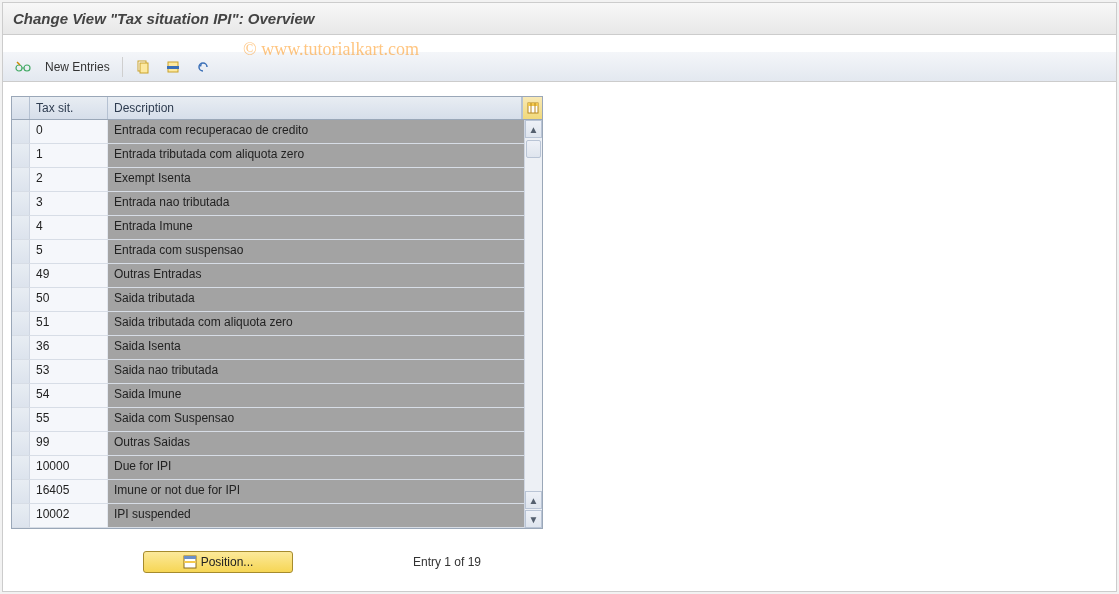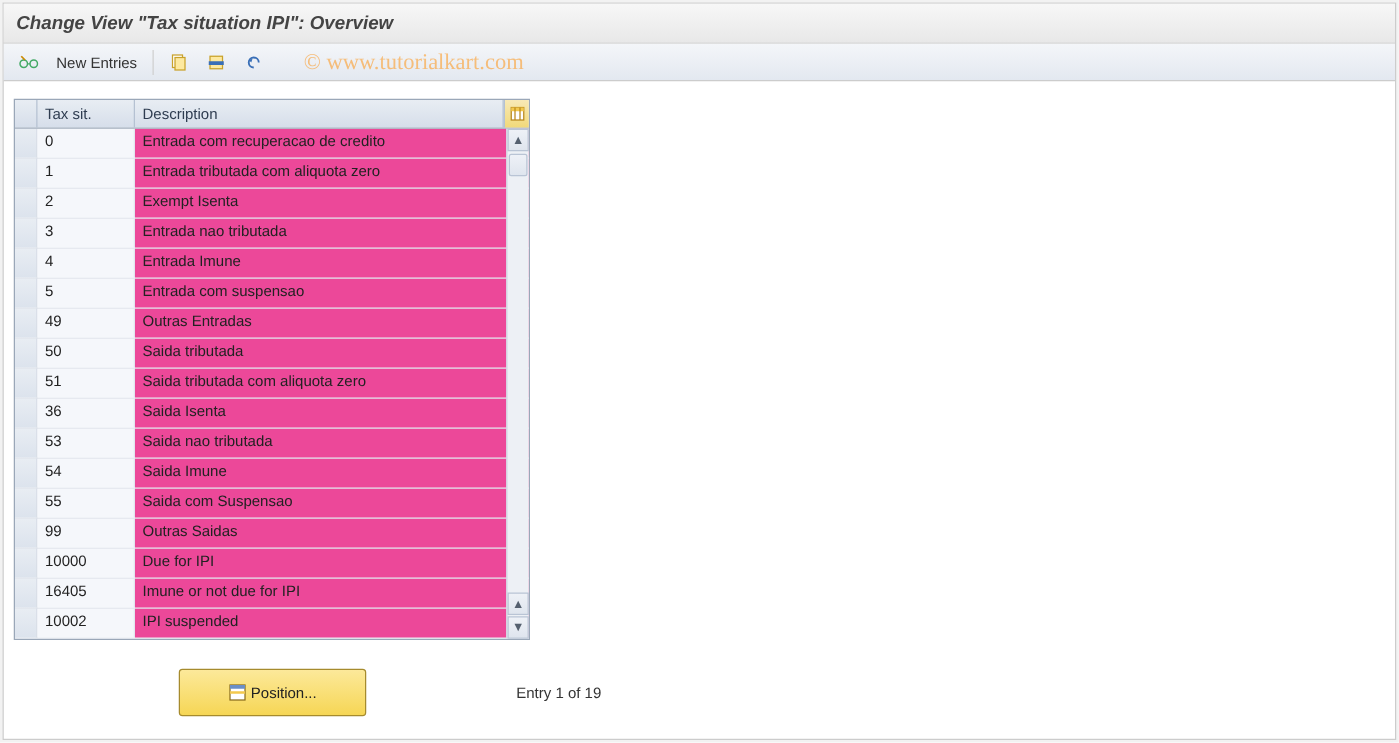--- a/index.html
+++ b/index.html
@@ -34,20 +34,21 @@
       color: #444;
     }
     .toolbar {
       background: linear-gradient(to bottom, #f4f6f9, #e3e8f0);
       border-bottom: 1px solid #ccc;
       height: 30px;
       display: flex;
       align-items: center;
       padding: 0 8px;
       gap: 6px;
+      margin-top: 17px;
     }
     .tb-btn {
       display: inline-flex;
       align-items: center;
       height: 22px;
       padding: 0 4px;
       cursor: pointer;
       font-size: 12px;
       color: #333;
     }
@@ -59,21 +60,21 @@
       left: 240px;
       font-size: 18px;
       color: rgba(255,140,0,0.5);
       font-family: Liberation Serif, serif;
       pointer-events: none;
       z-index: 50;
     }
     .content { padding: 14px 10px 0 8px; }
     .table-area {
       border: 1px solid #9aa7b8;
-      width: 413px;
+      width: 532px;
       background: #fff;
       position: relative;
     }
     .thead {
       display: flex;
       background: linear-gradient(to bottom,#e8edf3,#d6deea);
       border-bottom: 1px solid #9aa7b8;
       height: 23px;
     }
     .th {
@@ -106,21 +107,21 @@
       width: 18px;
       background: linear-gradient(to bottom,#e8edf3,#dce3ed);
       border-right: 1px solid #cfd6e2;
     }
     .row .code {
       width: 78px;
       padding: 3px 6px;
       border-right: 1px solid #e2e7ef;
       background: #f5f7fb;
     }
-    .row .desc { flex: 1; padding: 3px 6px; background: #ec4899; }
+    .row .desc { flex: 1; padding: 3px 6px; background: #a3a3a3; }
     .vscroll {
       position: absolute; right: 0; top: 23px; bottom: 0; width: 18px;
       background: #edf0f5; border-left: 1px solid #cfd6e2;
       display: flex; flex-direction: column; justify-content: space-between;
     }
     .scroll-btn {
       height: 18px; background: linear-gradient(to bottom,#eef1f7,#dfe5ee);
       border: 1px solid #b9c4d5; display:flex;align-items:center;justify-content:center;
       font-size:10px;color:#55606f;cursor:pointer;
     }
@@ -137,21 +138,21 @@
       display: flex;
       align-items: center;
       padding-left: 140px;
       gap: 120px;
       font-size:12px;
       color:#333;
     }
     .position-btn {
       display: inline-flex;
       align-items: center;
-      height: 38px;
+      height: 22px;
       width: 150px;
       justify-content: center;
       background: linear-gradient(to bottom,#fce99a,#f6d655);
       border:1px solid #a68b2d;
       border-radius: 3px;
       cursor: pointer;
       gap: 4px;
       font-size:12px;
       color:#222;
     }

